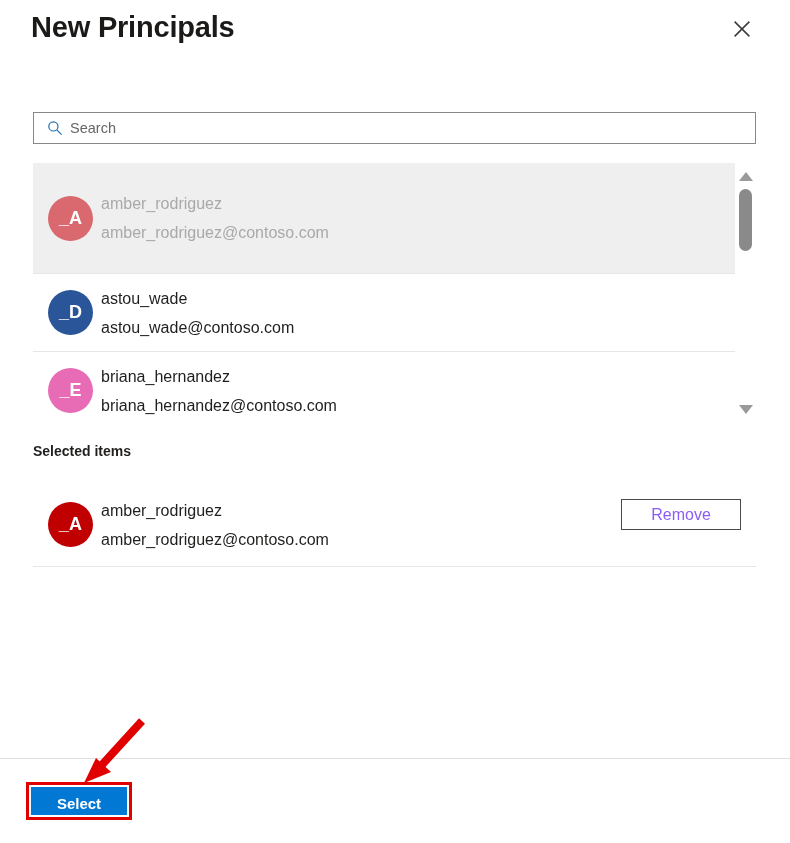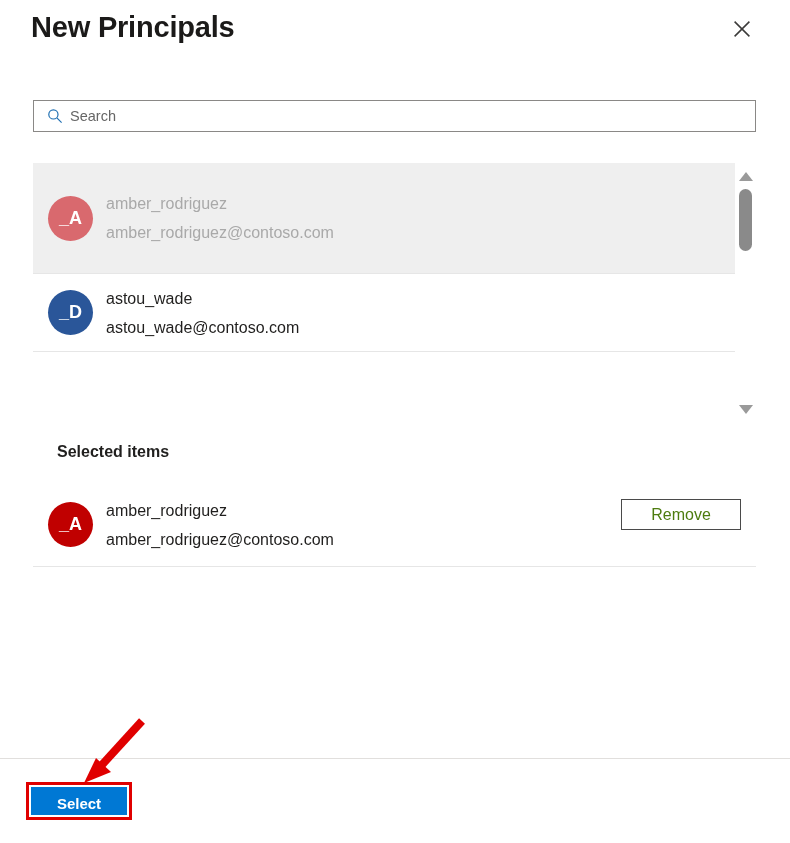--- a/index.html
+++ b/index.html
@@ -55,21 +55,21 @@
     background: transparent;
     border: none;
     padding: 0;
   }
   .close-button svg { display: block; }
 
   
   .search-wrap {
     position: absolute;
     left: 33px;
-    top: 100px;
+    top: 112px;
     width: 723px;
     height: 32px;
     border: 1px solid #8a8886;
     box-sizing: border-box;
     background: #ffffff;
     display: flex;
     align-items: center;
   }
   .search-icon {
     width: 30px;
@@ -138,21 +138,21 @@
     display: flex;
     align-items: center;
     justify-content: center;
     color: #ffffff;
     font-size: 18px;
     font-weight: 700;
     letter-spacing: 0px;
     box-sizing: border-box;
   }
   .row-text {
-    margin-left: 13px;
+    margin-left: 8px;
     display: flex;
     flex-direction: column;
     justify-content: center;
   }
   .row-name {
     font-size: 16px;
     line-height: 29px;
     color: #201f1e;
     white-space: nowrap;
   }
@@ -218,24 +218,23 @@
     background: #8a8a8a;
     border-radius: 7px;
     cursor: pointer;
   }
 
   
   .selected-heading {
     position: absolute;
     left: 33px;
     top: 443px;
-    font-size: 16px;
+    font-size: 14px;
     font-weight: 700;
     color: #201f1e;
-    margin-left: 24px;
   }
   .selected-item-row {
     position: absolute;
     left: 33px;
     top: 488px;
     width: 723px;
     height: 73px;
     display: flex;
     align-items: center;
     box-sizing: border-box;
@@ -253,21 +252,21 @@
     position: absolute;
     left: 588px;
     top: 11px;
     width: 120px;
     height: 31px;
     background: #ffffff;
     border: 1px solid #4a4a4a;
     box-sizing: border-box;
     font-family: "Liberation Sans", sans-serif;
     font-size: 16px;
-    color: #4d7c0f;
+    color: #8b5cf6;
     cursor: pointer;
     padding: 0;
   }
 
   
   .footer-divider {
     position: absolute;
     left: 0;
     top: 758px;
     width: 790px;
@@ -353,20 +352,29 @@
         <span>_D</span>
       </div>
       <div class="row-text">
         <span class="row-name">astou_wade</span>
         <span class="row-mail">astou_wade@contoso.com</span>
       </div>
     </div>
 
     <div class="row-divider"></div>
 
+    <div class="result-row plain-row">
+      <div class="avatar" style="background: rgb(231, 108, 181);">
+        <span>_E</span>
+      </div>
+      <div class="row-text">
+        <span class="row-name">briana_hernandez</span>
+        <span class="row-mail">briana_hernandez@contoso.com</span>
+      </div>
+    </div>
 
   </div>
 
   <div class="scrollbar">
     <div class="sb-arrow up">
       <div class="sb-tri up"></div>
     </div>
     <div class="sb-track"></div>
     <div class="sb-thumb"></div>
     <div class="sb-arrow down">

